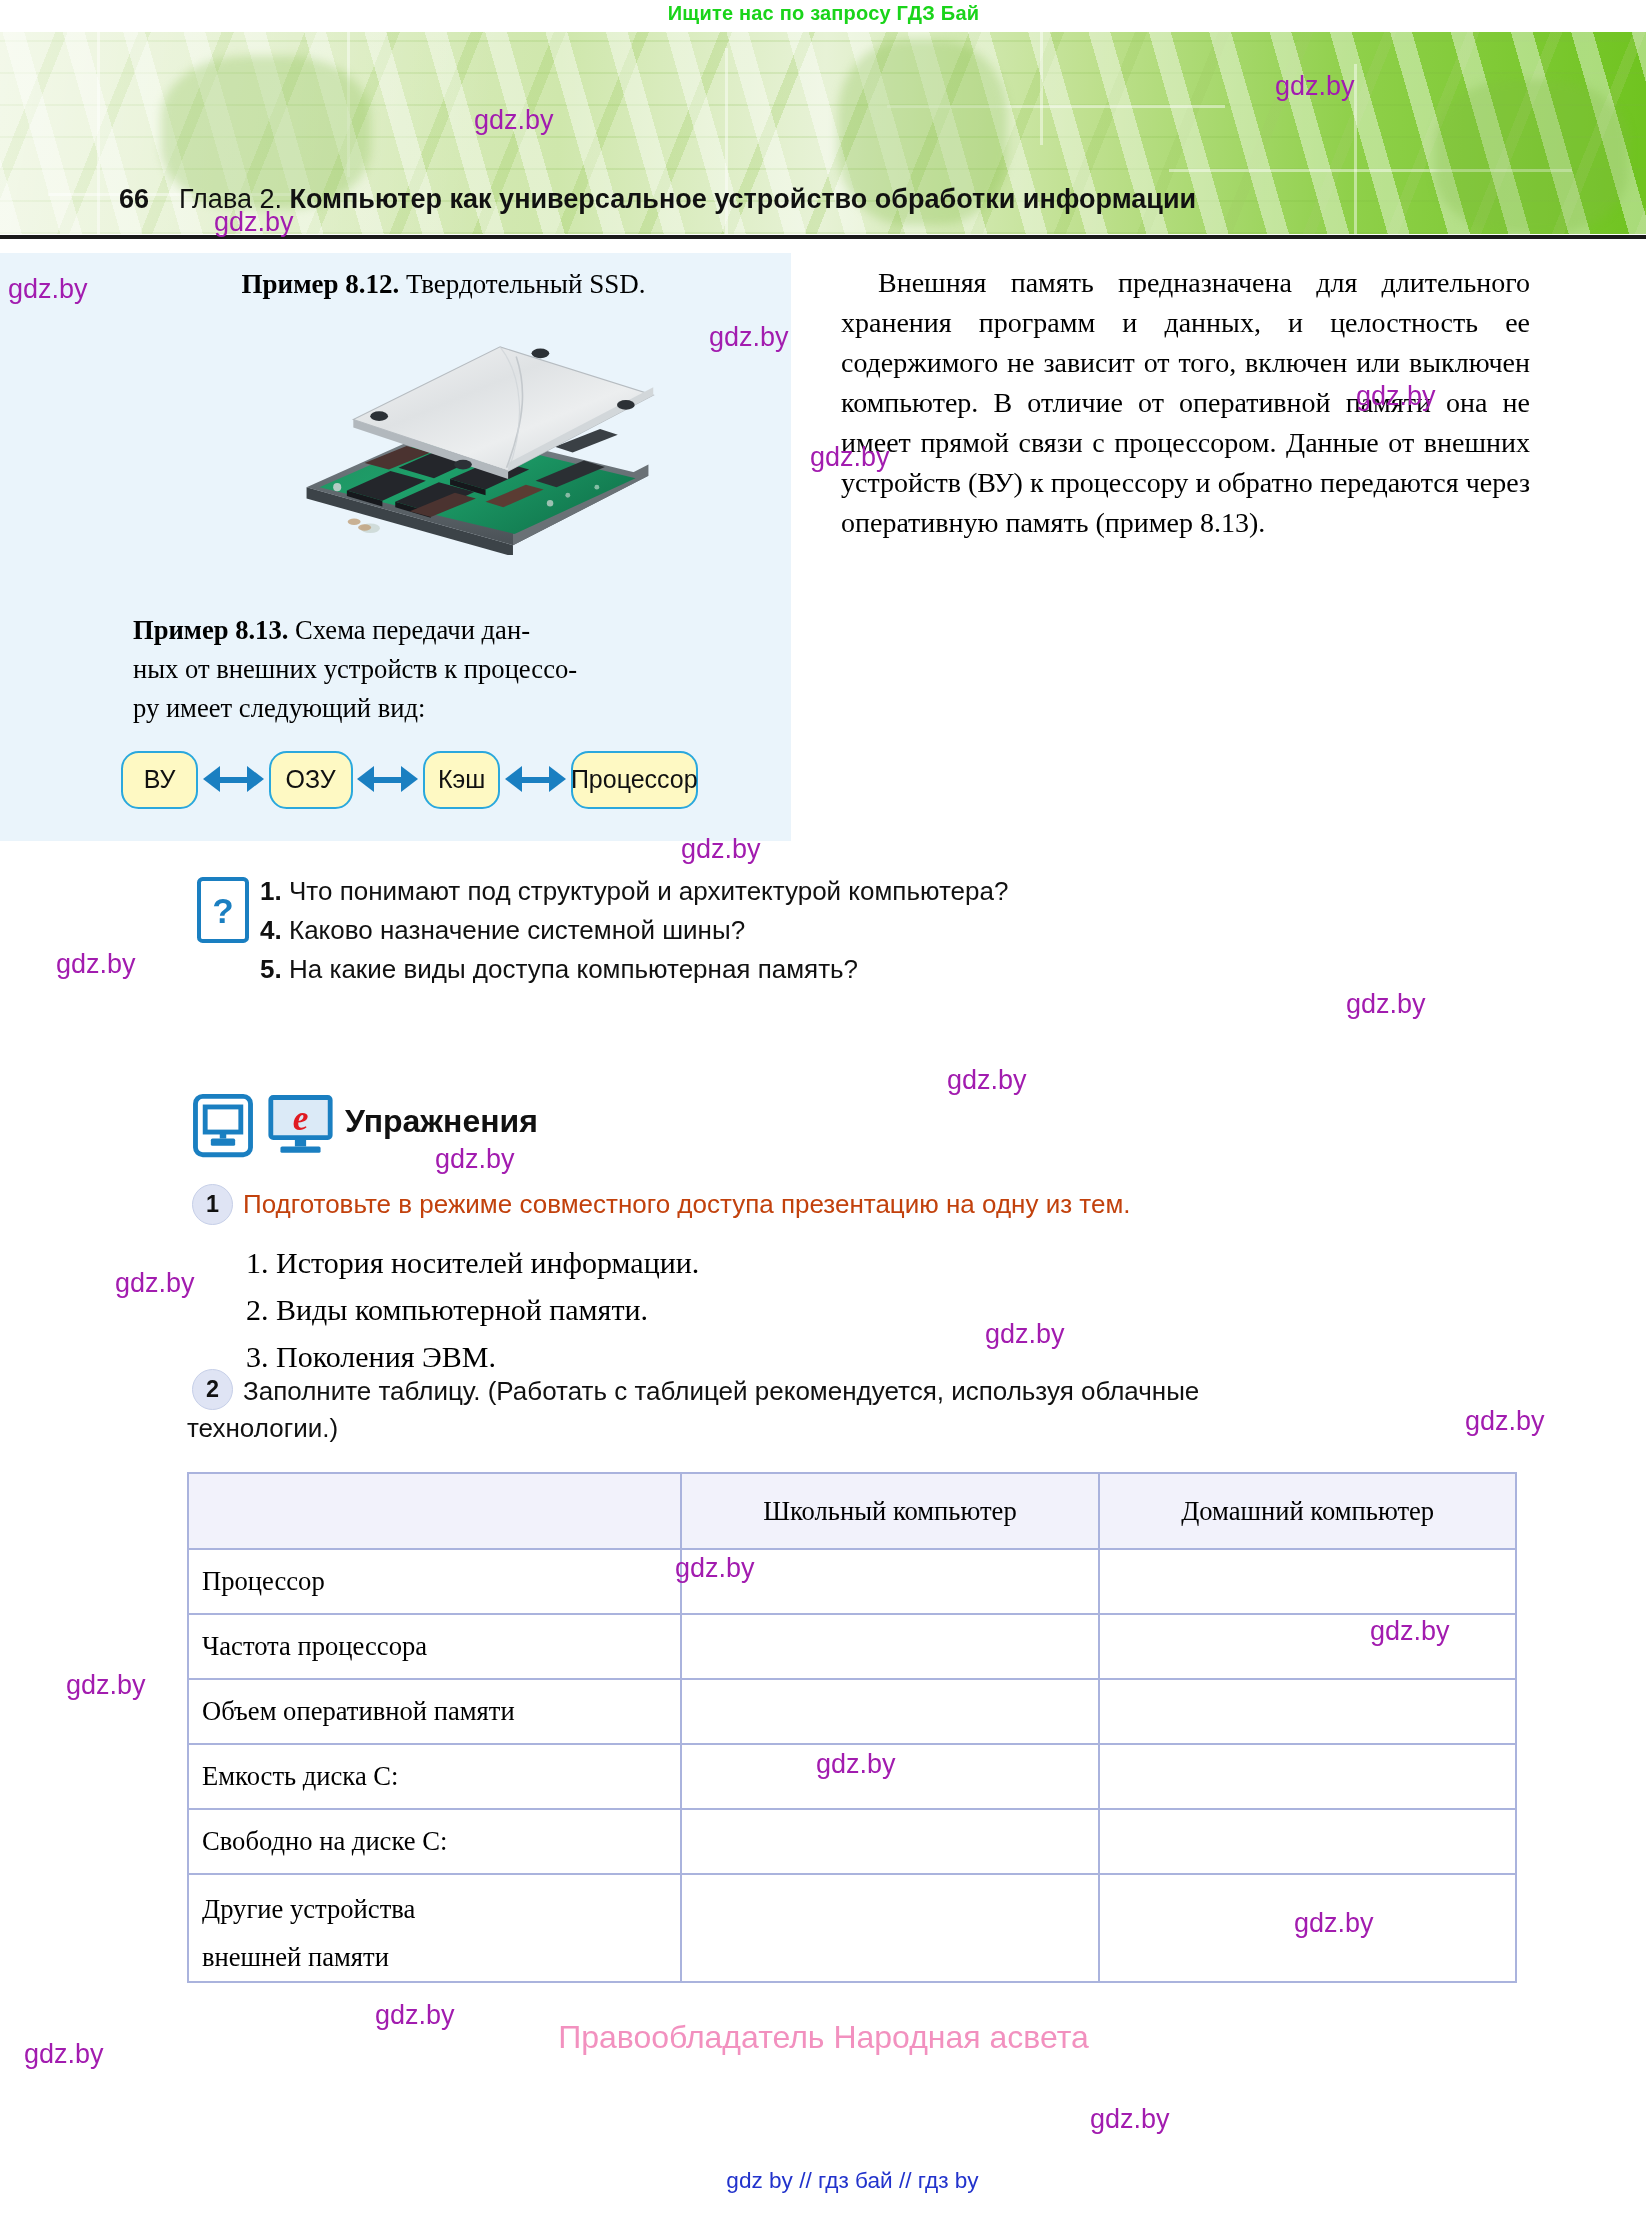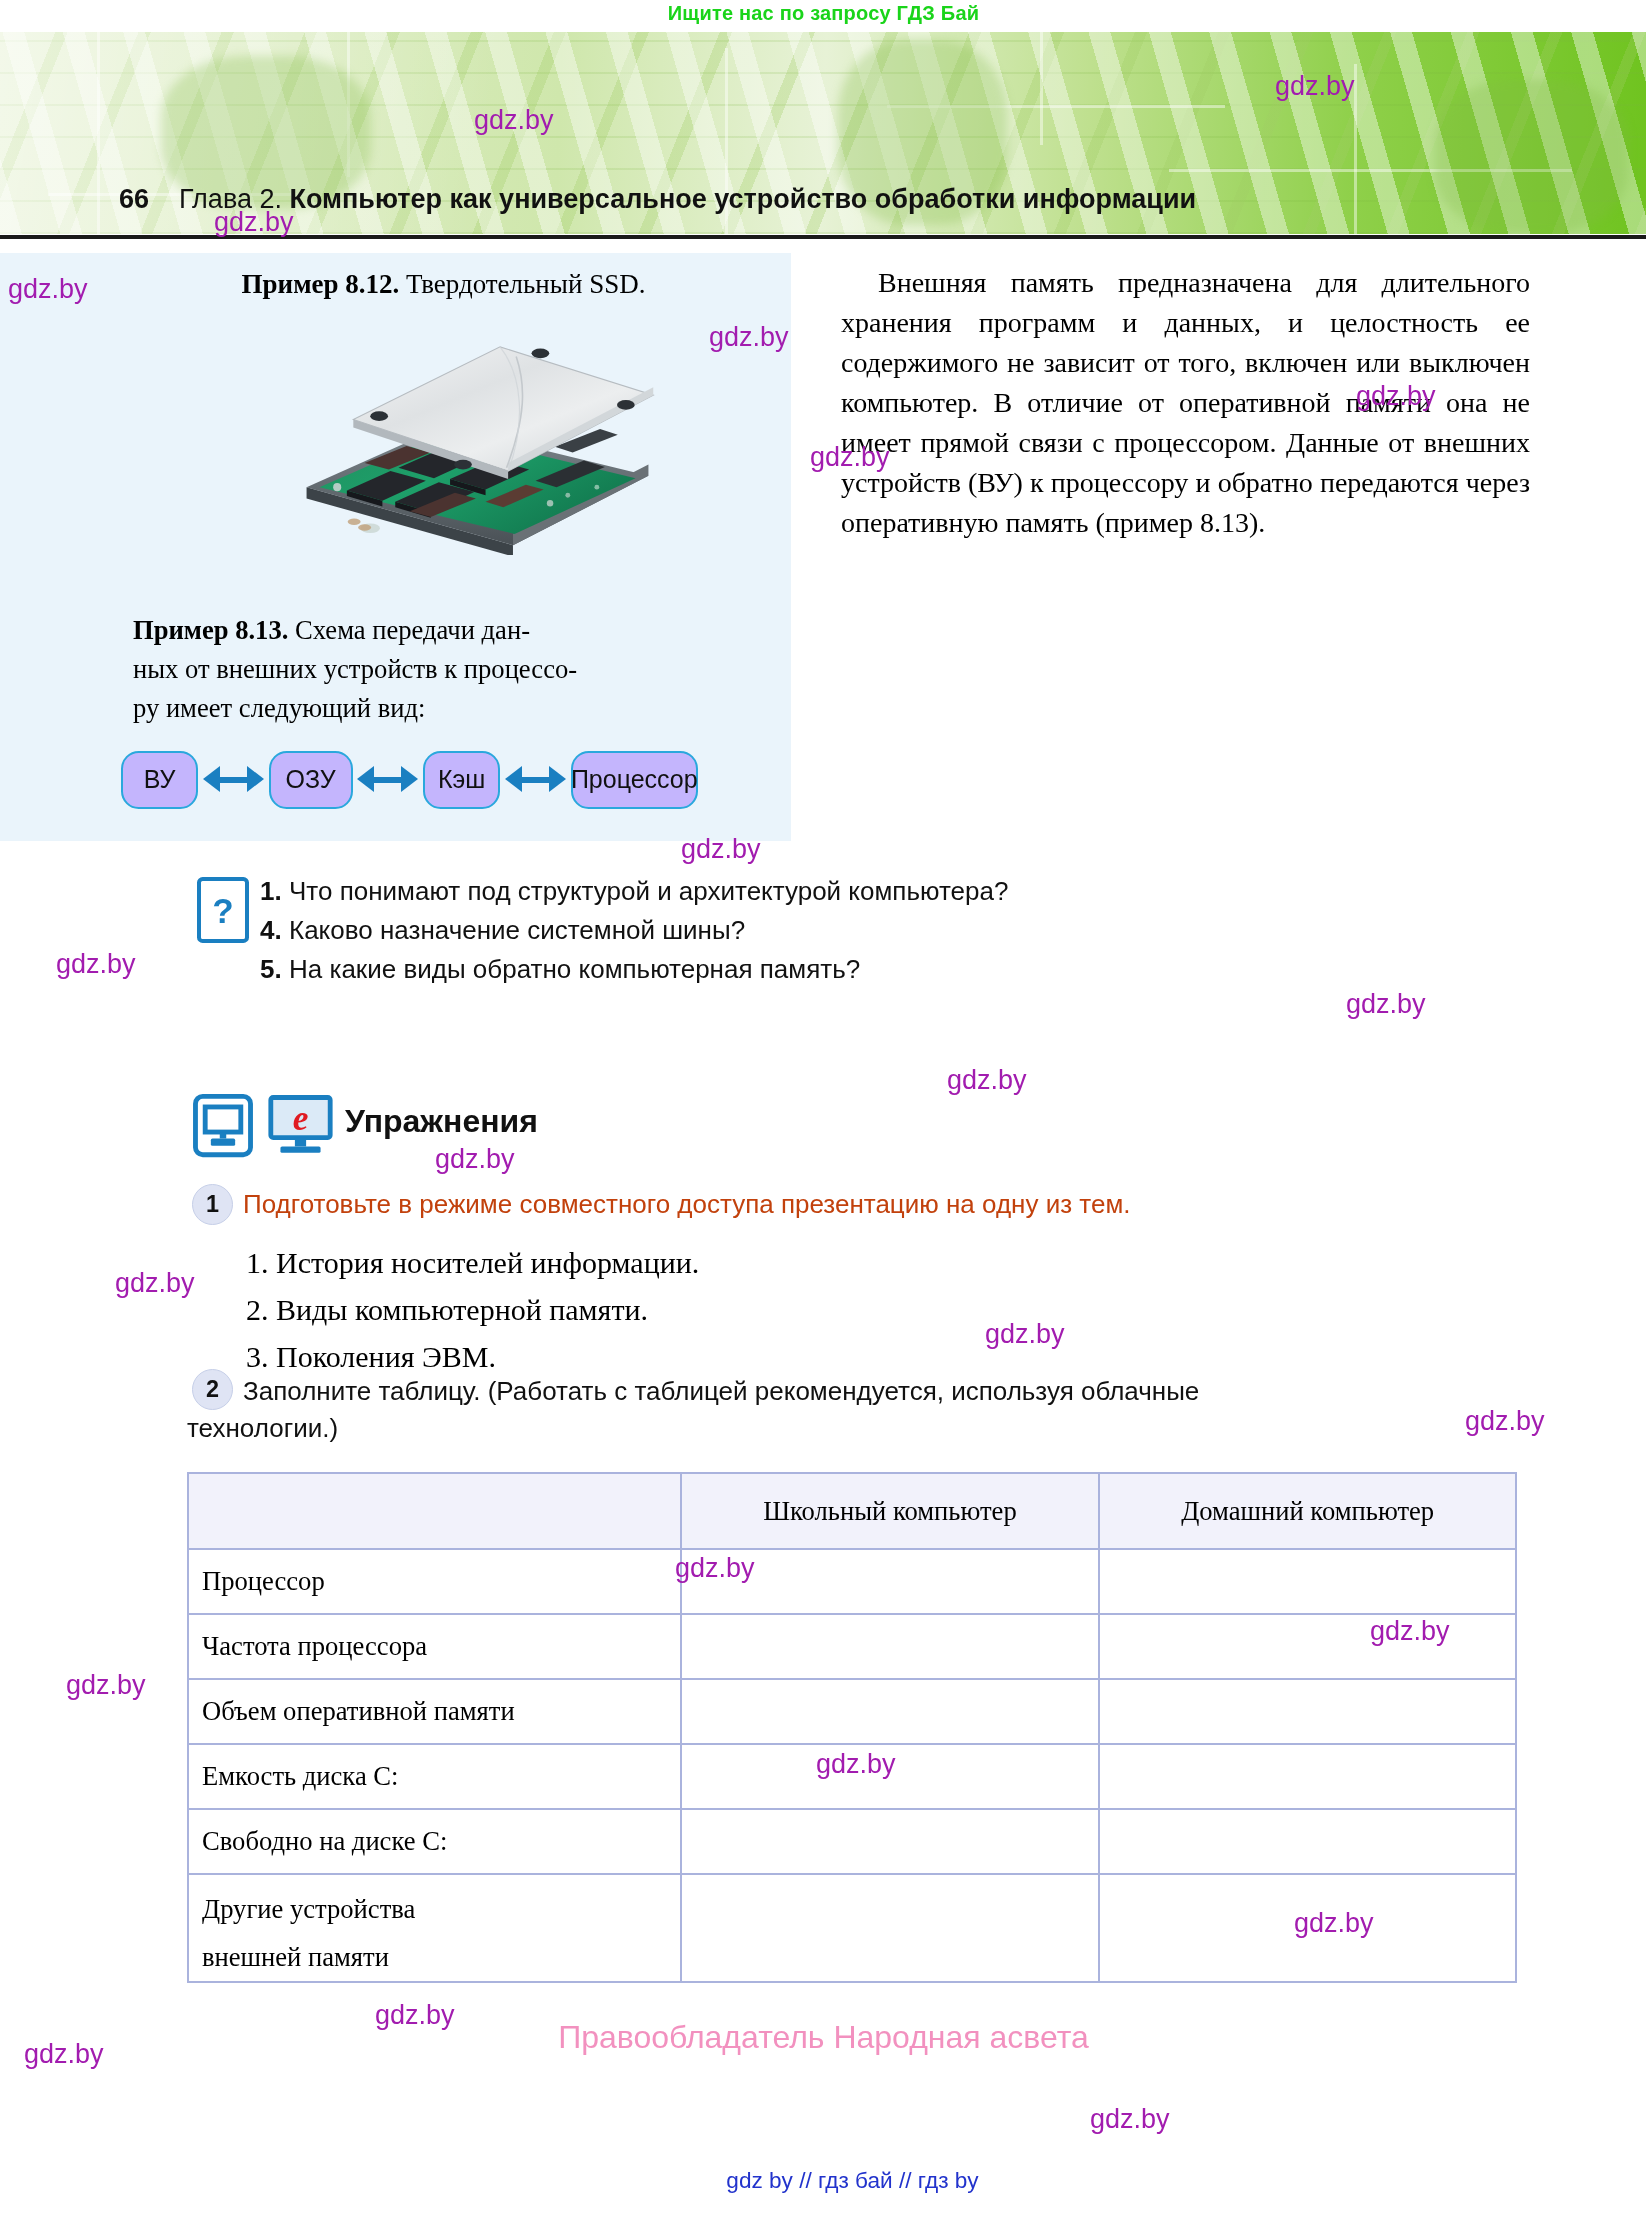--- a/index.html
+++ b/index.html
@@ -86,21 +86,21 @@
   .example-caption-2 .l1{display:block;text-align:justify;}
   .example-caption-2 .l2{display:block;text-align:justify;}
   .example-caption-2 .l3{display:block;}
 
   
   .flow{
     position:absolute;left:121px;top:741px;width:645px;height:77px;
     display:flex;align-items:center;
   }
   .flow-box{
-    border:2.4px solid #2aa8dd;border-radius:17.7px;background:#c4b5fd;
+    border:2.4px solid #2aa8dd;border-radius:17.7px;background:#fef9c3;
     height:58px;display:flex;align-items:center;justify-content:center;
     font-family:"Liberation Sans", sans-serif;font-size:25px;color:#111;
     padding:0 11.3px;box-sizing:border-box;
   }
   .flow-box.w1{width:77px;}
   .flow-box.w2{width:84px;}
   .flow-box.w3{width:77px;text-align:right;}
   .flow-box.w4{width:127px;}
   .flow-arrow{
     flex:0 0 auto;width:61px;height:27px;position:relative;margin:0 4.8px;
@@ -352,21 +352,21 @@
 </div>
 
 <div class="right-col">
   <p class="second">Внешняя память предназначена для длительного хранения программ и данных, и целостность ее содержимого не зависит от того, включен или выключен компьютер. В отличие от оперативной памяти она не имеет прямой связи с процессором. Данные от внешних устройств (ВУ) к процессору и обратно передаются через оперативную память (пример 8.13).</p>
 </div>
 
 <div class="q-icon">?</div>
 <div class="questions">
   <span class="qrow"><span class="qnum">1.</span><span>Что понимают под структурой и архитектурой компьютера?</span></span>
   <span class="qrow"><span class="qnum">4.</span><span>Каково назначение системной шины?</span></span>
-  <span class="qrow"><span class="qnum">5.</span><span>На какие виды обратно компьютерная память?</span></span>
+  <span class="qrow"><span class="qnum">5.</span><span>На какие виды доступа компьютерная память?</span></span>
 </div>
 
 <div class="icon-monitor">
 <svg viewBox="0 0 74 84" width="60" height="68" xmlns="http://www.w3.org/2000/svg">
   <rect x="3" y="3" width="68" height="72" rx="9" ry="9" fill="none" stroke="#1a7fc1" stroke-width="6"></rect>
   <rect x="15" y="16" width="44" height="31" fill="none" stroke="#1a7fc1" stroke-width="6"></rect>
   <rect x="33" y="47" width="8" height="8" fill="#1a7fc1"></rect>
   <rect x="22" y="55" width="30" height="9" rx="2" fill="#1a7fc1"></rect>
 </svg>
 </div>

